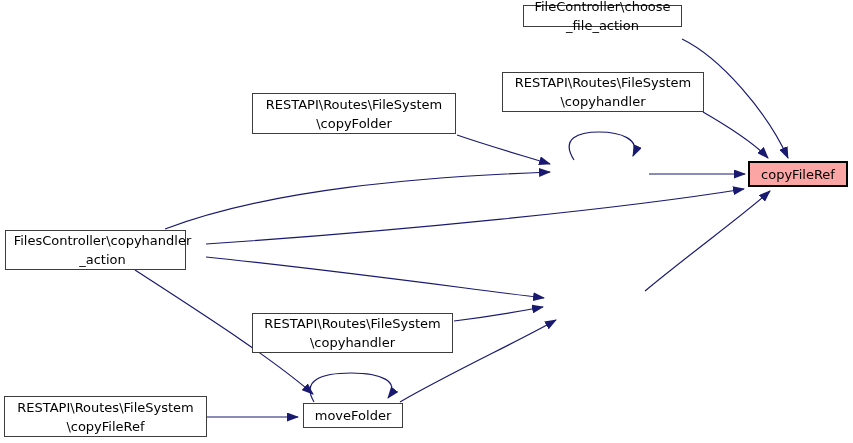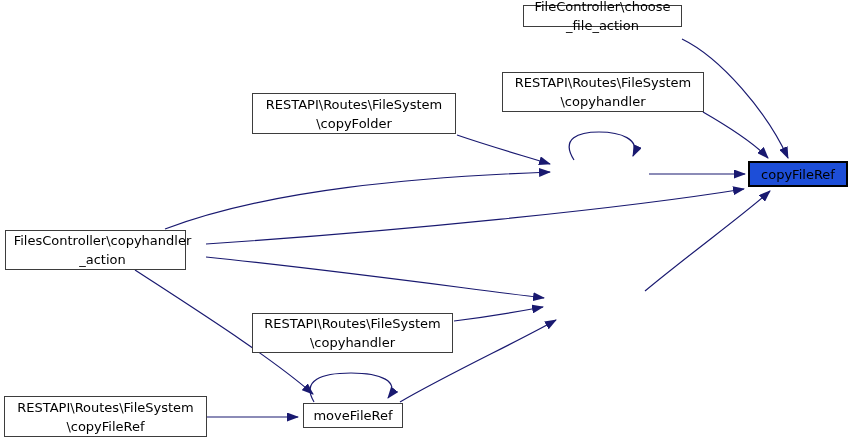--- a/index.html
+++ b/index.html
@@ -21,21 +21,21 @@
     align-items:center;
     justify-content:center;
     font-size:13px;
     line-height:19px;
     color:#000000;
     white-space:nowrap;
     text-align:center;
     cursor:pointer;
   }
   .node.highlight{
-    background:#1d4ed8;
+    background:#fca5a5;
     border:2px solid #000000;
     cursor:default;
     justify-content:center;
   }
   .node span{display:block;}
   path.edge{stroke:#191970;stroke-width:1.2;fill:none;}
 </style>
 </head>
 <body>
 
@@ -88,21 +88,21 @@
     <span>_action</span>
   </div>
 
 
   <div class="node" style="left:252px;top:313px;width:201px;height:40px;">
     <span>RESTAPI\Routes\FileSystem</span>
     <span>\copyhandler</span>
   </div>
 
   <div class="node" style="left:303px;top:403px;width:100px;height:25px;">
-    <span>moveFileRef</span>
+    <span>moveFolder</span>
   </div>
 
   <div class="node" style="left:4px;top:396px;width:203px;height:41px;">
     <span>RESTAPI\Routes\FileSystem</span>
     <span>\copyFileRef</span>
   </div>
 
 </div>
 
 </body></html>

